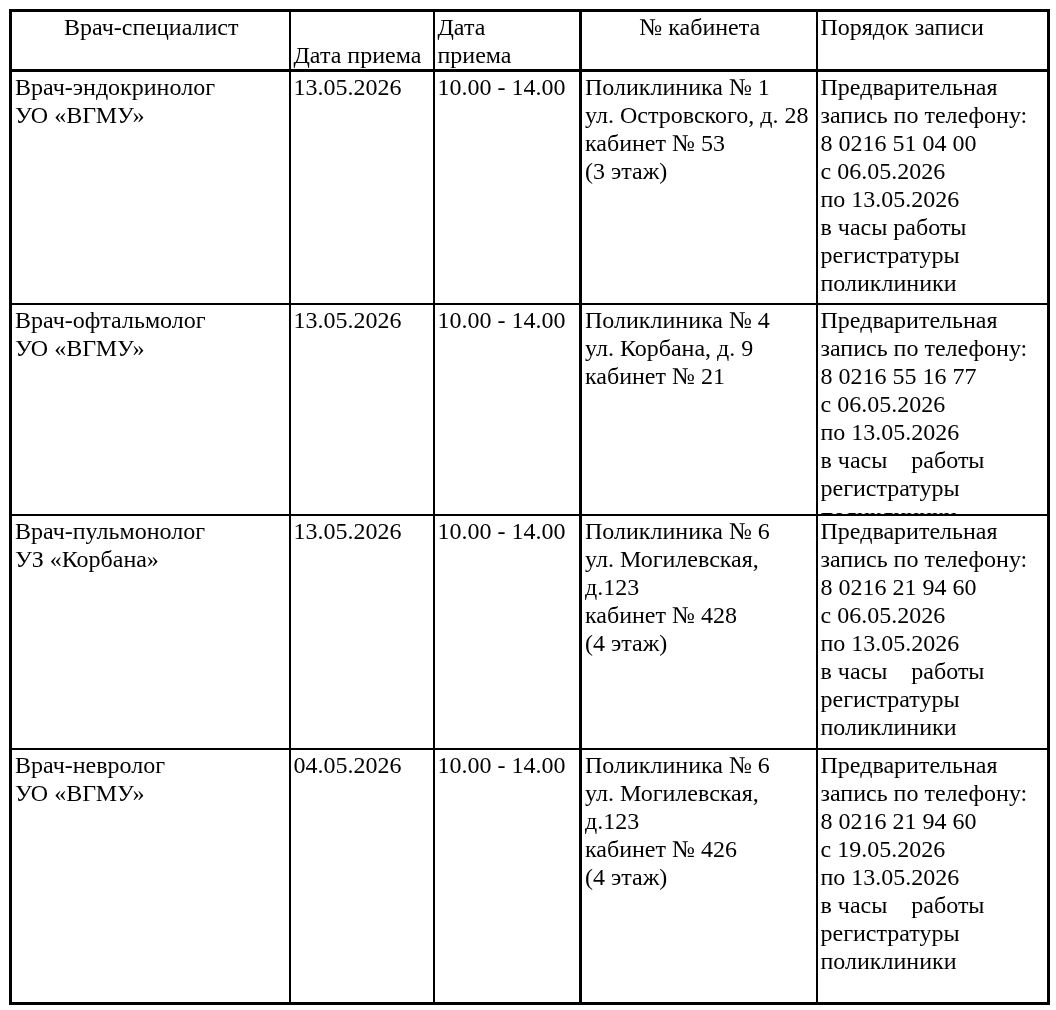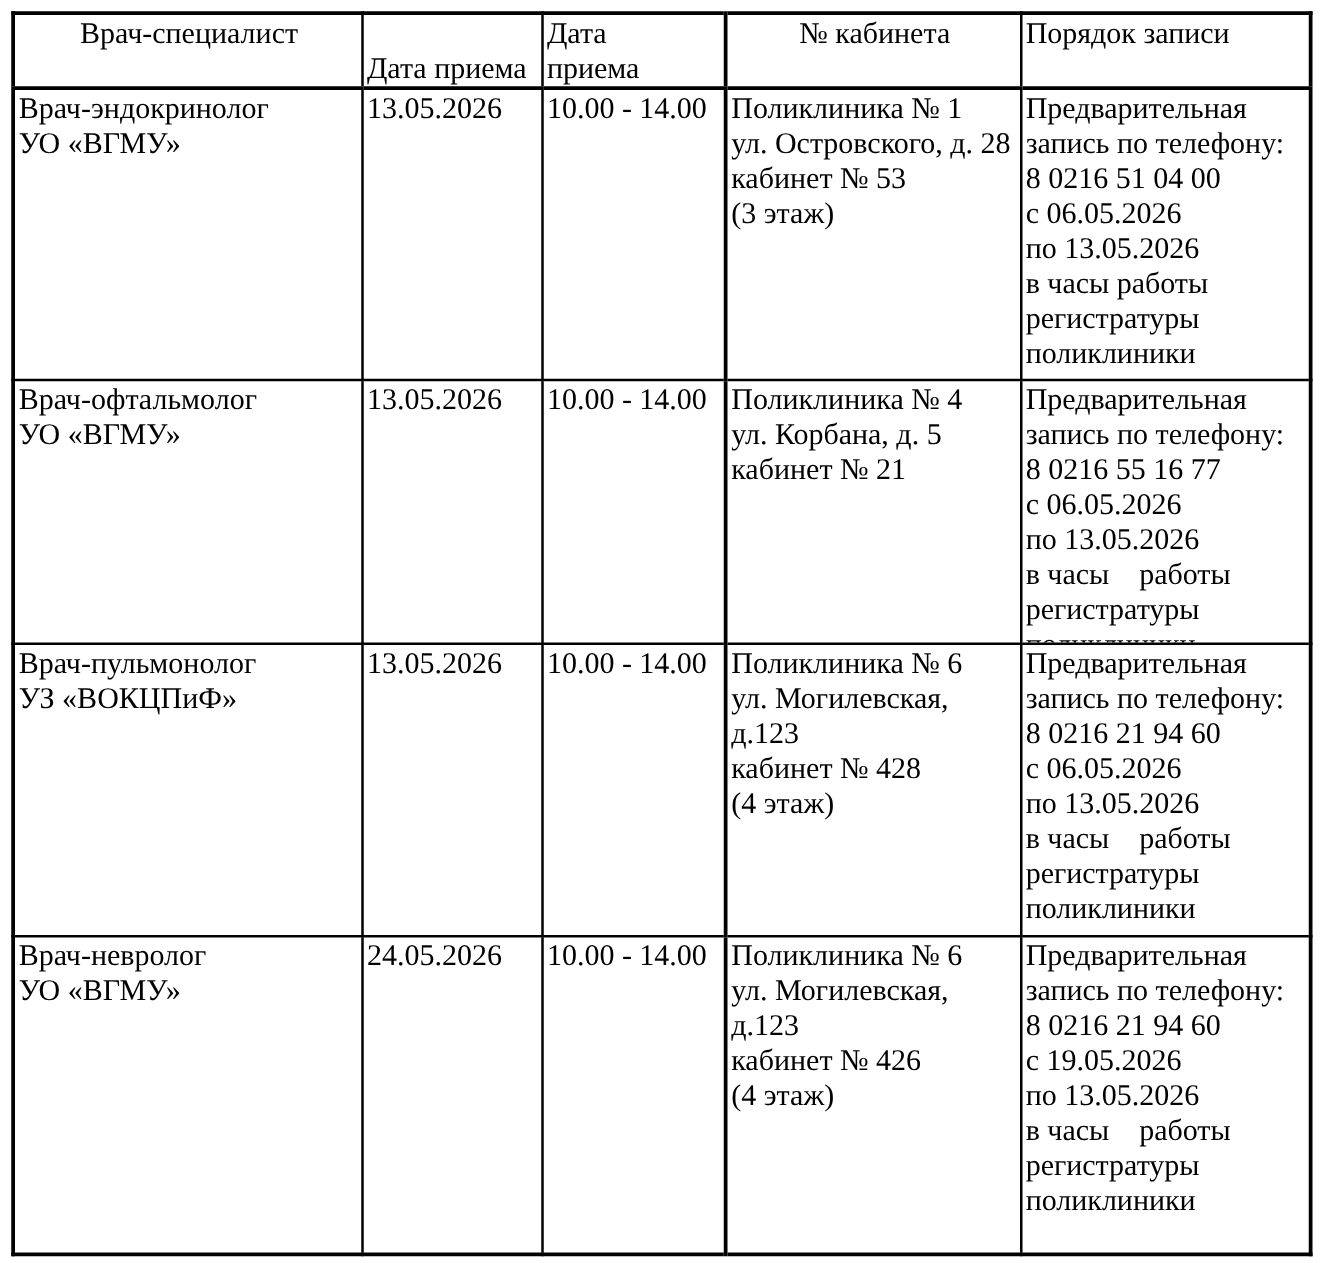--- a/index.html
+++ b/index.html
@@ -87,54 +87,54 @@
 в часы работы
 регистратуры
 поликлиники</td>
     </tr>
     <tr class="r2">
       <td>Врач-офтальмолог
 УО «ВГМУ»</td>
       <td>13.05.2026</td>
       <td>10.00 - 14.00</td>
       <td class="bthick">Поликлиника № 4
-ул. Корбана, д. 5
+ул. Корбана, д. 9
 кабинет № 21</td>
       <td><div class="clip">Предварительная
 запись по телефону:
 8 0216 55 16 77
 с 06.05.2026
 по 13.05.2026
 в часы    работы
 регистратуры
 поликлиники</div></td>
     </tr>
     <tr class="r3">
       <td>Врач-пульмонолог
-УЗ «ВОКЦПиФ»</td>
+УЗ «Корбана»</td>
       <td>13.05.2026</td>
       <td>10.00 - 14.00</td>
       <td class="bthick">Поликлиника № 6
 ул. Могилевская,
 д.123
 кабинет № 428
 (4 этаж)</td>
       <td>Предварительная
 запись по телефону:
 8 0216 21 94 60
 с 06.05.2026
 по 13.05.2026
 в часы    работы
 регистратуры
 поликлиники</td>
     </tr>
     <tr class="r4">
       <td>Врач-невролог
 УО «ВГМУ»</td>
-      <td>24.05.2026</td>
+      <td>04.05.2026</td>
       <td>10.00 - 14.00</td>
       <td class="bthick">Поликлиника № 6
 ул. Могилевская,
 д.123
 кабинет № 426
 (4 этаж)</td>
       <td>Предварительная
 запись по телефону:
 8 0216 21 94 60
 с 19.05.2026

